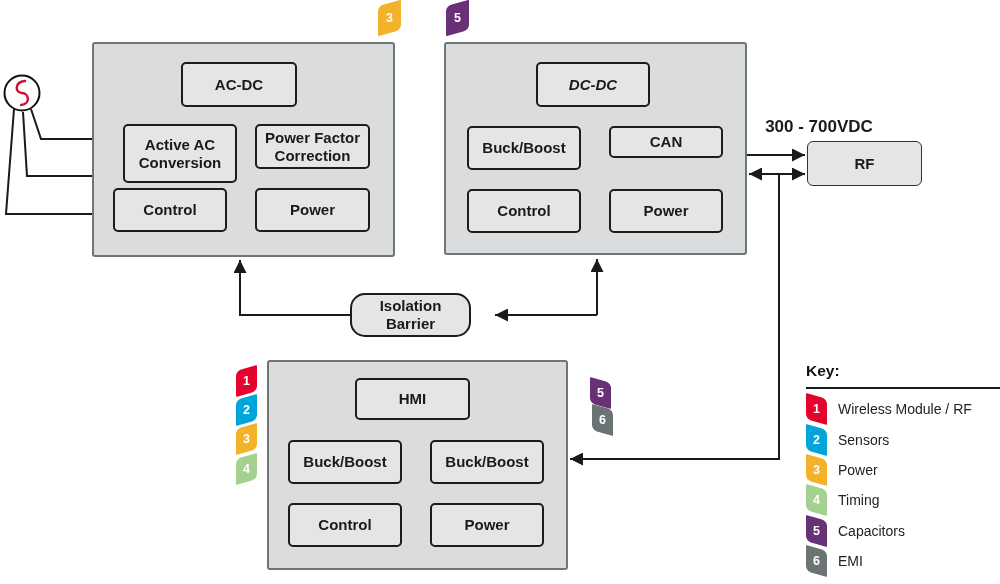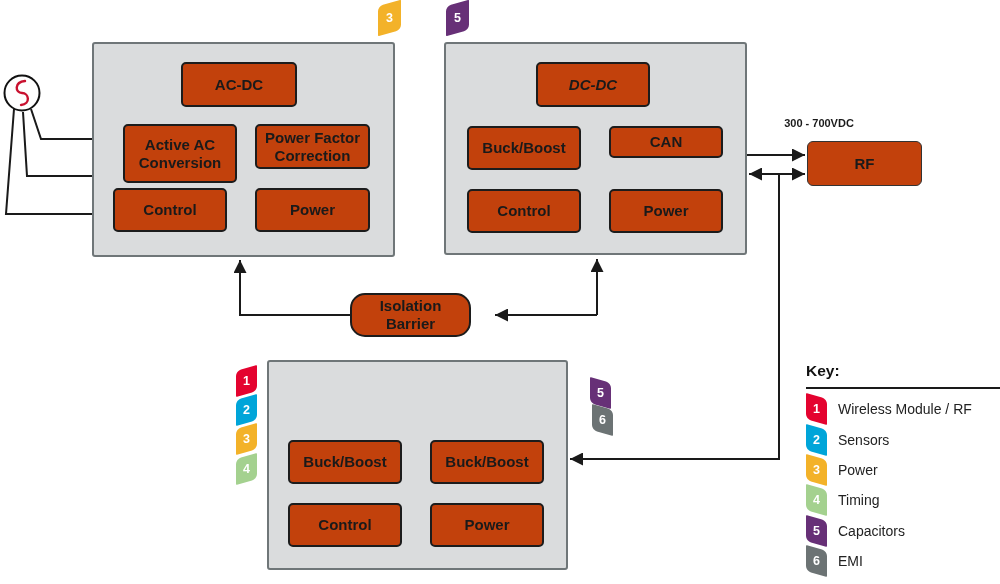--- a/index.html
+++ b/index.html
@@ -6,27 +6,27 @@
   #canvas {
     position:relative; width:1000px; height:584px; background:#ffffff;
     font-family:"Liberation Sans", sans-serif; overflow:hidden;
   }
   svg.overlay { position:absolute; left:0; top:0; width:1000px; height:584px; }
   .group {
     position:absolute; background:#dadcdd; border:2px solid #6f7678;
     border-radius:3px; box-sizing:border-box;
   }
   .cell {
-    position:absolute; background:#c2410c; border:2px solid #1c1c1c;
+    position:absolute; background:#e5e5e5; border:2px solid #1c1c1c;
     border-radius:5px; box-sizing:border-box;
     display:flex; align-items:center; justify-content:center; text-align:center;
     font-size:15px; font-weight:600; color:#1a1a1a; line-height:1.18; padding:2px 4px;
   }
   .free-label {
-    position:absolute; font-size:11px; font-weight:600; color:#1a1a1a;
+    position:absolute; font-size:17px; font-weight:600; color:#1a1a1a;
     text-align:center;
   }
   .badge {
     position:absolute; display:flex; align-items:center; justify-content:center;
     color:#ffffff; font-weight:600; font-size:12.5px;
   }
   .badge.lean-r { transform:skewY(-16deg); border-radius:5px 1px 5px 1px; } 
   .badge.lean-r > span { transform:skewY(16deg); }
   .badge.lean-l { transform:skewY(16deg); border-radius:1px 5px 1px 5px; }  
   .badge.lean-l > span { transform:skewY(-16deg); }
@@ -84,20 +84,21 @@
   <div class="cell" style="left:255px; top:188px; width:115px; height:44px;">Power</div>
 
   <div class="group" style="left:444px; top:42px; width:303px; height:213px;"></div>
   <div class="cell" style="left:536px; top:62px; width:114px; height:45px;font-style:italic;">DC-DC</div>
   <div class="cell" style="left:467px; top:126px; width:114px; height:44px;">Buck/Boost</div>
   <div class="cell" style="left:609px; top:126px; width:114px; height:32px;">CAN</div>
   <div class="cell" style="left:467px; top:189px; width:114px; height:44px;">Control</div>
   <div class="cell" style="left:609px; top:189px; width:114px; height:44px;">Power</div>
 
   <div class="group" style="left:267px; top:360px; width:301px; height:210px;"></div>
+  <div class="cell" style="left:355px; top:378px; width:115px; height:42px;">HMI</div>
   <div class="cell" style="left:288px; top:440px; width:114px; height:44px;">Buck/Boost</div>
   <div class="cell" style="left:430px; top:440px; width:114px; height:44px;">Buck/Boost</div>
   <div class="cell" style="left:288px; top:503px; width:114px; height:44px;">Control</div>
   <div class="cell" style="left:430px; top:503px; width:114px; height:44px;">Power</div>
 
   <div class="cell" style="left:807px; top:141px; width:115px; height:45px; border-width:1.8px; border-color:#333; border-radius:6px;text-align:right;">RF</div>
   <div class="cell" style="left:350px; top:293px; width:121px; height:44px; border-radius:15px;">Isolation Barrier</div>
   <div class="free-label" style="left:756px; top:117px; width:126px;">300 - 700VDC</div>
 
   <div class="badge lean-r sz-lg" style="left: 378px; top: 3px; background: rgb(243, 178, 41);">

